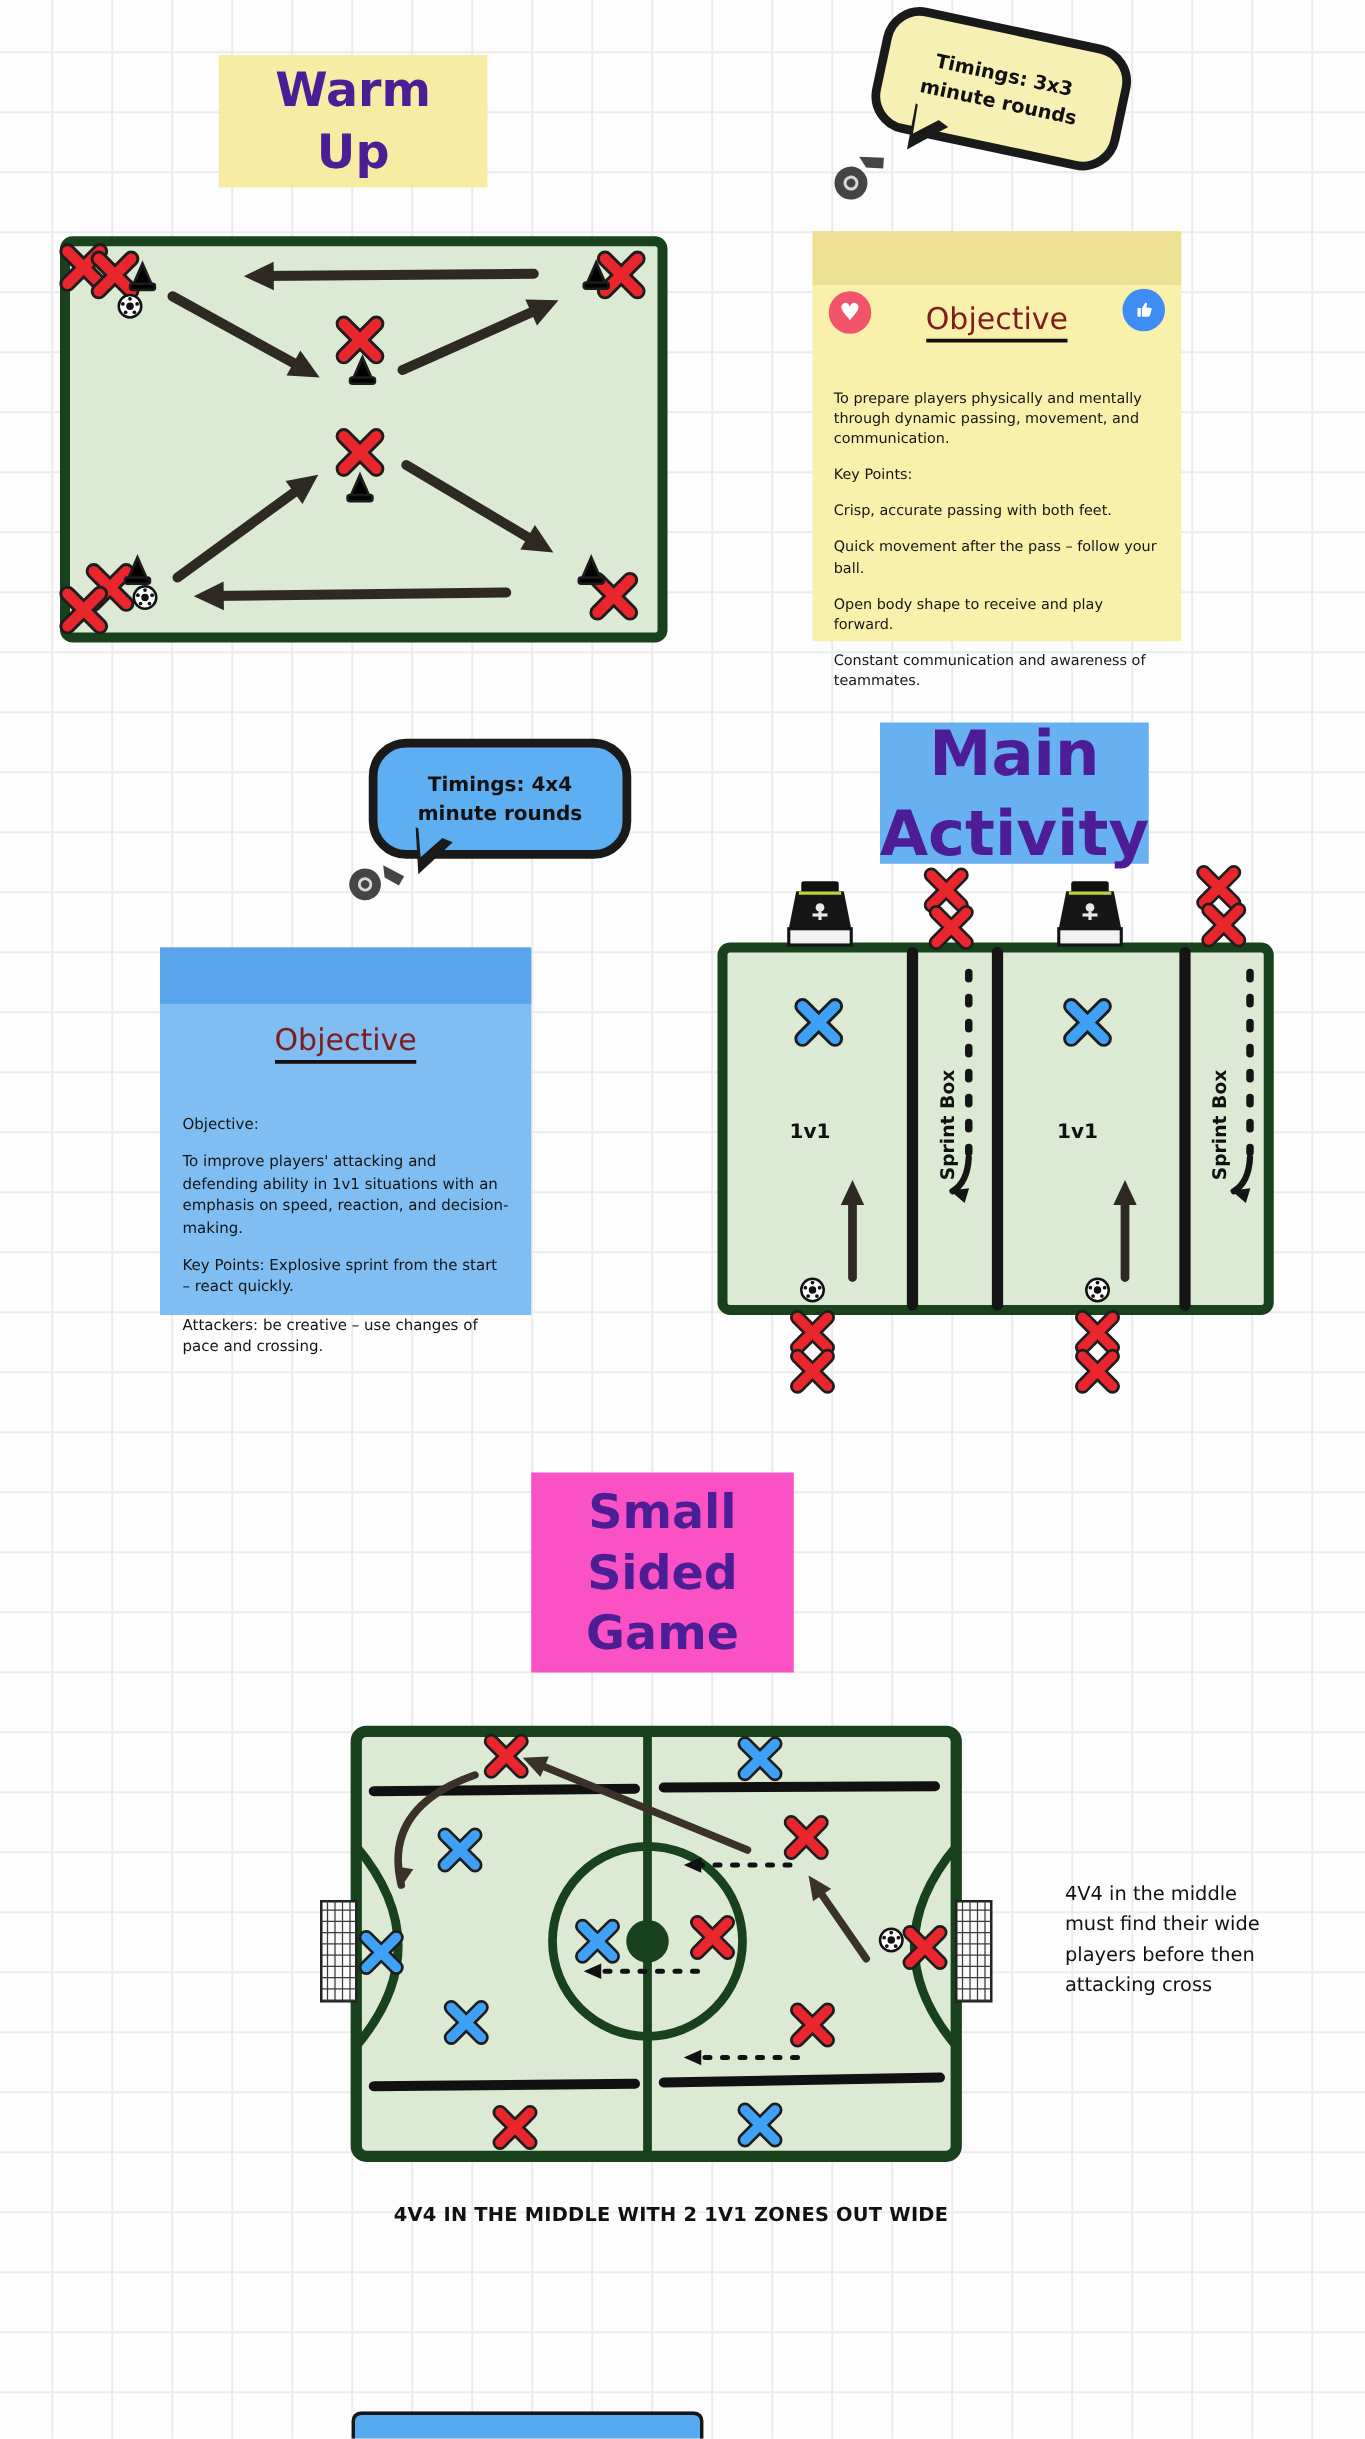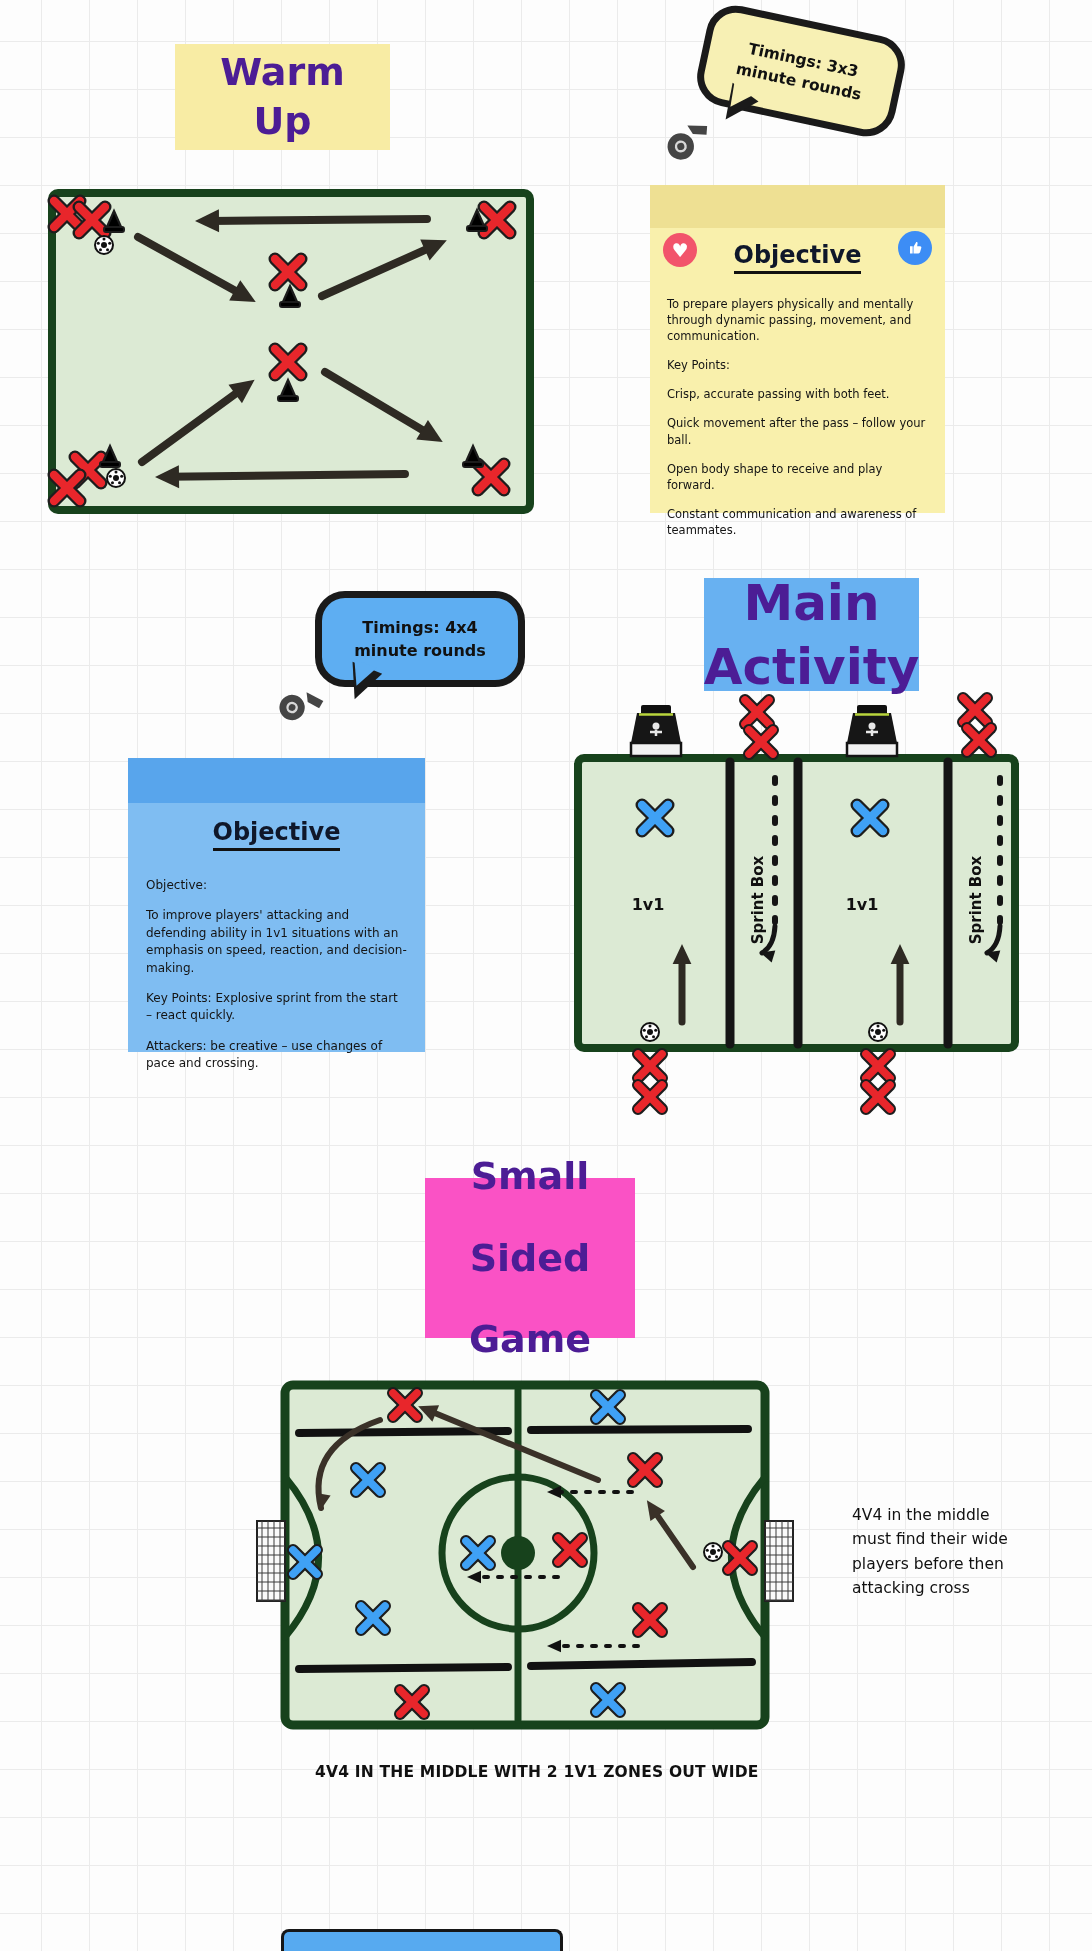--- a/index.html
+++ b/index.html
@@ -19,21 +19,21 @@
   .sticky-yellow{background:#f8eca4;}
   .sticky-blue{background:#68b1f1;}
   .sticky-pink{background:#fa52c5;}
   .bubble{border:7px solid #1a1a1a;border-radius:30px;display:flex;flex-direction:column;
     justify-content:center;align-items:center;font-weight:600;color:#111;}
   .bubble .ln{line-height:1.45;white-space:nowrap;}
   .bubble-tail{position:absolute;width:0;height:0;border:16px solid transparent;}
   .tail-border{border-top:34px solid #1a1a1a;}
   .card{box-shadow:none;}
   .card .hdr{position:absolute;left:0;top:0;right:0;}
-  .card h3{margin:0;text-align:center;font-size:24px;font-weight:700;color:#0f172a;}
+  .card h3{margin:14px;text-align:center;font-size:24px;font-weight:400;color:#7f1d1d;}
   .card h3 span{display:inline-block;border-bottom:3px solid #111;padding-bottom:2px;}
   .card .body-text p{margin:0 0 13px 0;color:#141414;}
   .reaction{position:absolute;border-radius:50%;display:flex;align-items:center;justify-content:center;}
   .note{color:#111;}
   .caption-h{color:#111;font-weight:600;white-space:nowrap;letter-spacing:.2px;}
   .caption-b{color:#111;}
 </style>
 </head>
 <body>
 
@@ -428,21 +428,21 @@
     <div class="body-text" style="padding:22px 17px 0 17px;font-size:11.5px;line-height:1.4;">
       <p>To prepare players physically and mentally through dynamic passing, movement, and communication.</p>
       <p>Key Points:</p>
       <p>Crisp, accurate passing with both feet.</p>
       <p>Quick movement after the pass – follow your ball.</p>
       <p>Open body shape to receive and play forward.</p>
       <p>Constant communication and awareness of teammates.</p>
     </div>
   </div>
 
-  <div class="abs bubble" style="left:315px;top:591px;width:196px;height:82px;background:#5eaef2;font-size:16px;">
+  <div class="abs bubble" style="left:295px;top:591px;width:196px;height:82px;background:#5eaef2;font-size:16px;">
     <span class="ln">Timings: 4x4</span>
     <span class="ln">minute rounds</span>
     <div class="bubble-tail tail-border" style="left:20px;bottom:-36px;transform:rotate(22deg);"></div>
     <div class="bubble-tail" style="left:24px;bottom:-22px;border-top:24px solid #5eaef2;border-left-width:12px;border-right-width:12px;transform:rotate(22deg);"></div>
   </div>
 
   <svg class="abs" style="left:278px;top:684px;transform:rotate(14deg);" width="46" height="42" viewBox="0 0 40 36">
     <path d="M22 6 L38 10 L36 17 L25 14 Z" fill="#454545"></path>
     <circle cx="13" cy="22" r="11" fill="#454545"></circle>
     <circle cx="13" cy="22" r="4" fill="none" stroke="#d8d8d8" stroke-width="2"></circle>
@@ -459,21 +459,21 @@
       <span>Objective</span>
     </h3>
     <div class="body-text" style="padding:26px 18px 0 18px;font-size:12px;line-height:1.45;">
       <p>Objective:</p>
       <p>To improve players' attacking and defending ability in 1v1 situations with an emphasis on speed, reaction, and decision-making.</p>
       <p>Key Points:  Explosive sprint from the start – react quickly.</p>
       <p>Attackers: be creative – use changes of pace and crossing.</p>
     </div>
   </div>
 
-  <div class="abs sticky sticky-pink" style="left:425px;top:1178px;width:210px;height:160px;font-size:38px;gap:33px;">
+  <div class="abs sticky sticky-pink" style="left:425px;top:1178px;width:210px;height:160px;font-size:38px;">
     <span class="ln">Small</span>
     <span class="ln">Sided</span>
     <span class="ln">Game</span>
   </div>
 
 
   <div class="abs note" style="left:852px;top:1503px;width:162px;font-size:15.5px;line-height:1.58;">4V4 in the middle must find their wide players before then attacking cross</div>
 
   <div class="abs caption-h" style="left:315px;top:1763px;font-size:15.5px;">4V4 IN THE MIDDLE WITH 2 1V1 ZONES OUT WIDE</div>
 

